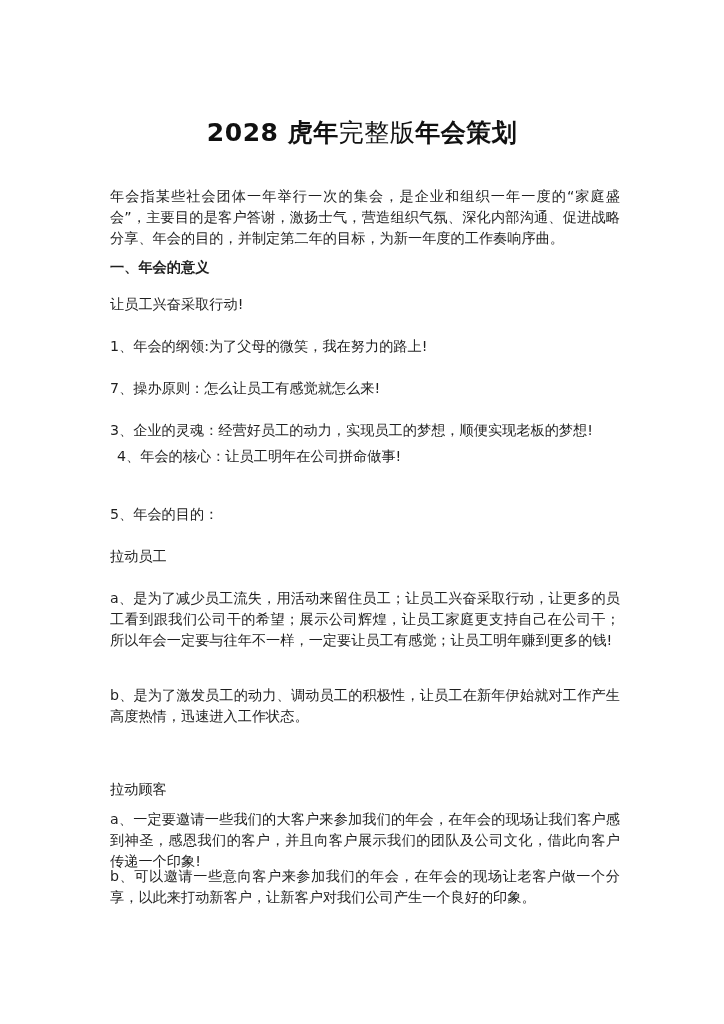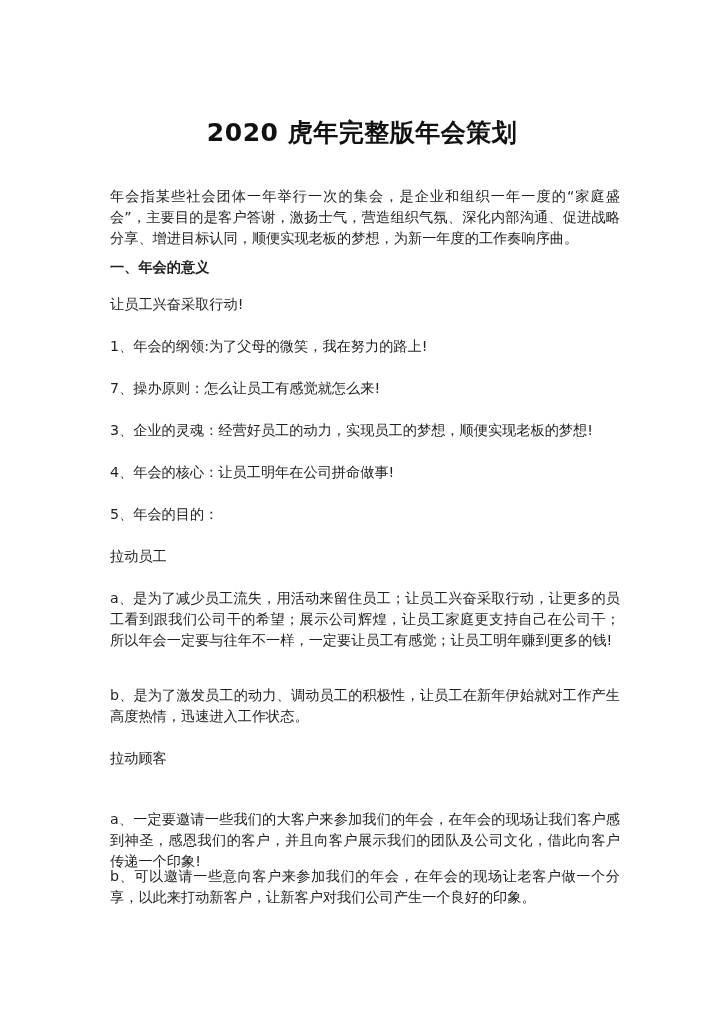--- a/index.html
+++ b/index.html
@@ -1,39 +1,39 @@
 <!DOCTYPE html>
 <html><head>
 <meta charset="utf-8">
 <style>
   html, body { margin: 0; padding: 0; background: #ffffff; }
   body { width: 724px; height: 1024px; position: relative; overflow: hidden;
          font-family: "DejaVu Sans", "Liberation Sans", sans-serif; color: #1a1a1a; }
   .page { position: absolute; left: 0; top: 0; width: 724px; height: 1024px; background: #fff; }
   .title { position: absolute; left: 0; width: 724px; top: 116px; text-align: center;
            font-size: 25px; font-weight: bold; color: #111; letter-spacing: 0.5px; }
-  .title .light { font-weight: bold; }
+  .title .light { font-weight: normal; }
   .para { position: absolute; left: 110px; width: 510px; font-size: 14.2px; line-height: 21px;
           color: #1f1f1f; text-align: justify; }
   .heading { font-weight: bold; }
 </style>
 </head>
 <body>
 
 <div class="page">
-  <div class="title"><span>2020 虎年</span><span class="light">完整版</span><span>年会策划</span></div>
+  <div class="title"><span>2028 虎年</span><span class="light">完整版</span><span>年会策划</span></div>
 
-  <div class="para" style="top:186px;">年会指某些社会团体一年举行一次的集会，是企业和组织一年一度的“家庭盛会”，主要目的是客户答谢，激扬士气，营造组织气氛、深化内部沟通、促进战略分享、增进目标认同，顺便实现老板的梦想，为新一年度的工作奏响序曲。</div>
+  <div class="para" style="top:186px;">年会指某些社会团体一年举行一次的集会，是企业和组织一年一度的“家庭盛会”，主要目的是客户答谢，激扬士气，营造组织气氛、深化内部沟通、促进战略分享、年会的目的，并制定第二年的目标，为新一年度的工作奏响序曲。</div>
   <div class="para heading" style="top:257px;">一、年会的意义</div>
 
   <div class="para" style="top:294px;">让员工兴奋采取行动!</div>
   <div class="para" style="top:336px;">1、年会的纲领:为了父母的微笑，我在努力的路上!</div>
   <div class="para" style="top:378px;">7、操办原则：怎么让员工有感觉就怎么来!</div>
   <div class="para" style="top:420px;">3、企业的灵魂：经营好员工的动力，实现员工的梦想，顺便实现老板的梦想!</div>
-  <div class="para" style="top:462px;">4、年会的核心：让员工明年在公司拼命做事!</div>
+  <div class="para" style="top:446px;margin-left:7px;">4、年会的核心：让员工明年在公司拼命做事!</div>
   <div class="para" style="top:504px;">5、年会的目的：</div>
   <div class="para" style="top:546px;">拉动员工</div>
   <div class="para" style="top:588px;">a、是为了减少员工流失，用活动来留住员工；让员工兴奋采取行动，让更多的员工看到跟我们公司干的希望；展示公司辉煌，让员工家庭更支持自己在公司干；所以年会一定要与往年不一样，一定要让员工有感觉；让员工明年赚到更多的钱!</div>
   <div class="para" style="top:685px;">b、是为了激发员工的动力、调动员工的积极性，让员工在新年伊始就对工作产生高度热情，迅速进入工作状态。</div>
-  <div class="para" style="top:748px;">拉动顾客</div>
+  <div class="para" style="top:779px;">拉动顾客</div>
   <div class="para" style="top:809px;">a、一定要邀请一些我们的大客户来参加我们的年会，在年会的现场让我们客户感到神圣，感恩我们的客户，并且向客户展示我们的团队及公司文化，借此向客户传递一个印象!</div>
   <div class="para" style="top:866px;">b、可以邀请一些意向客户来参加我们的年会，在年会的现场让老客户做一个分享，以此来打动新客户，让新客户对我们公司产生一个良好的印象。</div>
 </div>
 
 </body></html>

